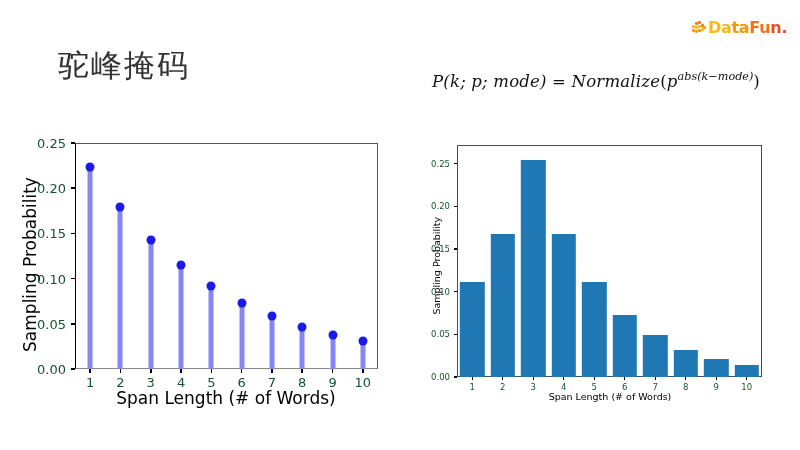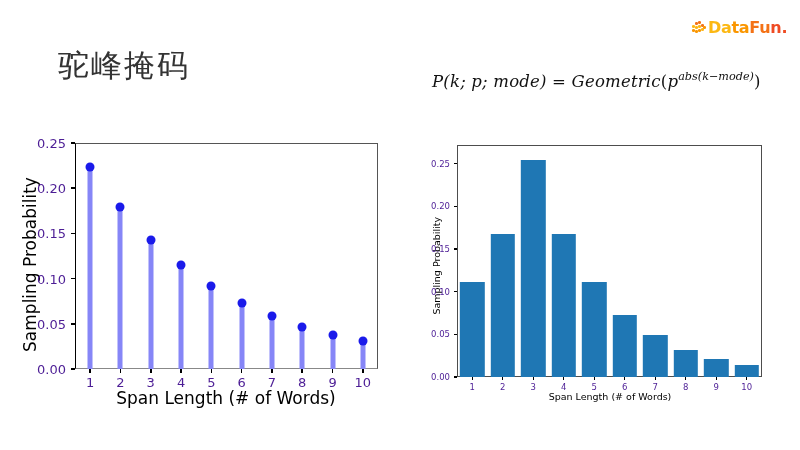--- a/index.html
+++ b/index.html
@@ -88,21 +88,21 @@
 
   
   .chart { position: absolute; }
   .plot-frame {
     position: absolute;
     box-sizing: border-box;
   }
   .tick { position: absolute; background: #000; }
   .ticklabel {
     position: absolute;
-    color: #4c1d95;
+    color: #14532d;
     white-space: nowrap;
     line-height: 1;
   }
   .axis-title {
     position: absolute;
     color: #000;
     white-space: nowrap;
     line-height: 1;
   }
   .chart-title {
@@ -219,21 +219,21 @@
   <span id="logo-text">
     <span class="c1">D</span><span class="c1">a</span><span class="c2">t</span><span class="c2">a</span><span class="c3">F</span><span class="c3">u</span><span class="c4">n</span><span id="logo-dot-end">.</span>
   </span>
 </div>
 
 <div id="slide-title">驼峰掩码</div>
 
 <div id="formula">
   <span>P(k; p; mode)</span>
   <span>=</span>
-  <span>Geometric</span><span class="up">(</span><span>p</span><sup>abs(k−mode)</sup><span class="up">)</span>
+  <span>Normalize</span><span class="up">(</span><span>p</span><sup>abs(k−mode)</sup><span class="up">)</span>
 </div>
 
 <div id="chart-left" class="chart">
   <div id="left-plot" class="plot-frame"></div>
   <div id="left-ylabel" class="axis-title">Sampling Probability</div>
   <div id="left-xlabel" class="axis-title">Span Length (# of Words)</div>
 <div class="tick tick-y" style="top: 368.2px;"></div>
     <div class="ticklabel ylab" style="top: 369px; left: 0px; width: 66px;">0.00</div>
     <div class="tick tick-y" style="top: 323px;"></div>
     <div class="ticklabel ylab" style="top: 323.8px; left: 0px; width: 66px;">0.05</div>

